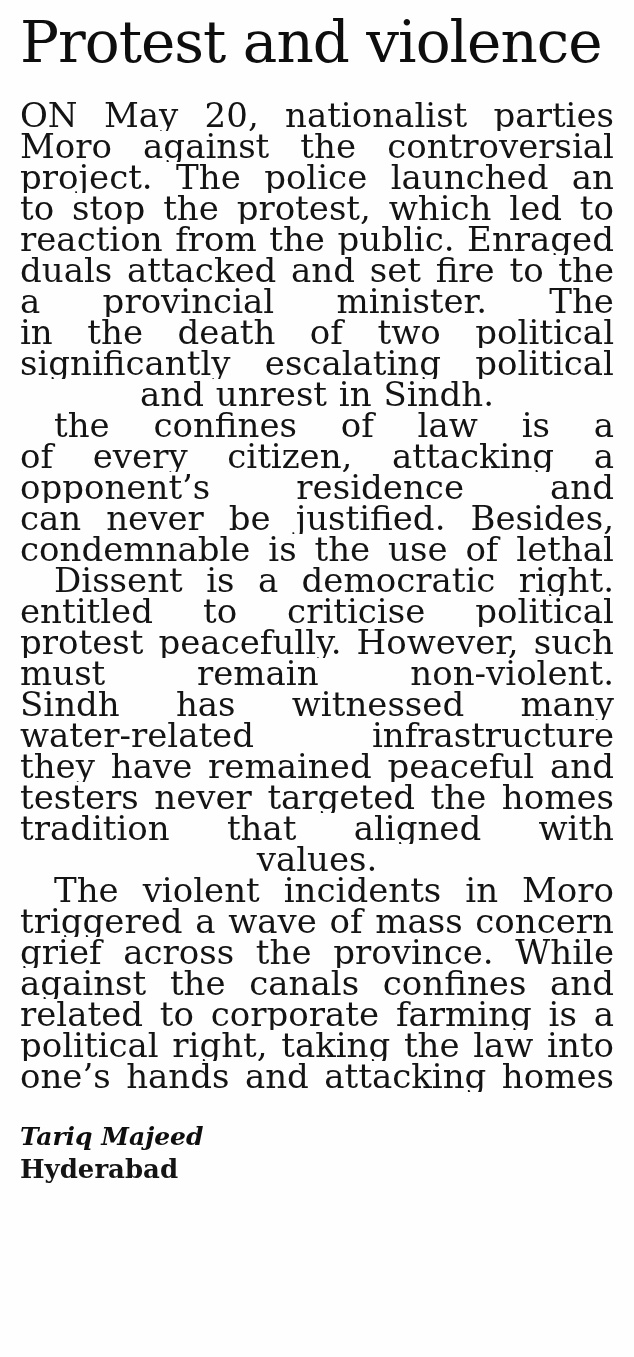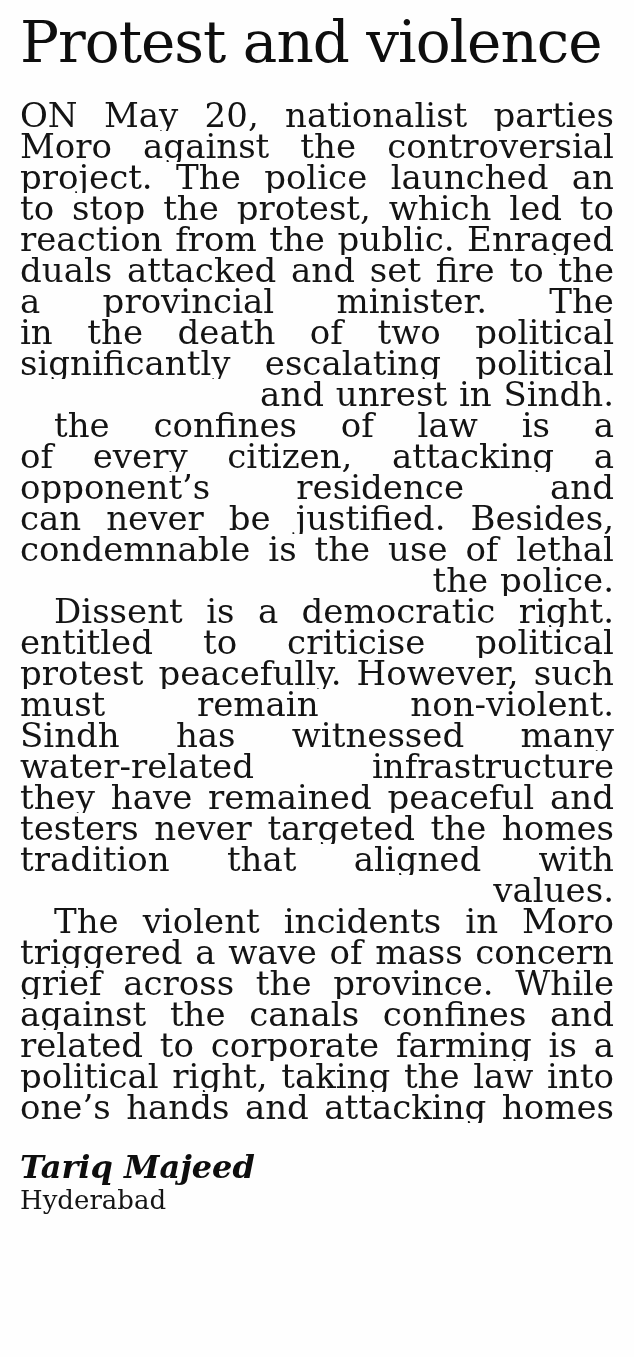--- a/index.html
+++ b/index.html
@@ -45,42 +45,42 @@
   }
   
   .line::after {
     content: "";
     display: inline-block;
     width: 100%;
     line-height: 0;
     vertical-align: top;
   }
   .line.last {
-    text-align: right;
+    text-align: center;
   }
   .line.last::after {
     content: none;
   }
   .para.indent .line:first-child {
     text-indent: 34px;
   }
   .signature {
     margin-top: 28px;
   }
   .sig-name {
-    font-size: 32px;
+    font-size: 25px;
     line-height: 33px;
     font-weight: 700;
     font-style: italic;
     color: #0e0e0e;
   }
   .sig-city {
     font-size: 26px;
     line-height: 33px;
-    font-weight: 400;
+    font-weight: 700;
     color: #141414;
   }
 </style>
 </head>
 <body>
 
 <div class="sheet">
   <h1 class="headline">Protest and violence</h1>
 
   <div class="body-text">
@@ -95,21 +95,20 @@
         <div class="line">in the death of two political activists,</div>
         <div class="line">significantly escalating political tension</div>
         <div class="line last">and unrest in Sindh.</div>
       </div>
       <div class="para indent">
         <div class="line">the confines of law is a fundamental right</div>
         <div class="line">of every citizen, attacking a political</div>
         <div class="line">opponent’s residence and resorting to arson</div>
         <div class="line">can never be justified. Besides, equally</div>
         <div class="line">condemnable is the use of lethal force by</div>
-        <div class="line last">the police.</div>
       </div>
       <div class="para indent">
         <div class="line">Dissent is a democratic right. People are</div>
         <div class="line">entitled to criticise political policies and</div>
         <div class="line">protest peacefully. However, such actions</div>
         <div class="line">must remain non-violent. Historically,</div>
         <div class="line">Sindh has witnessed many protests against</div>
         <div class="line">water-related infrastructure projects, but</div>
         <div class="line">they have remained peaceful and the pro-</div>
         <div class="line">testers never targeted the homes or</div>

